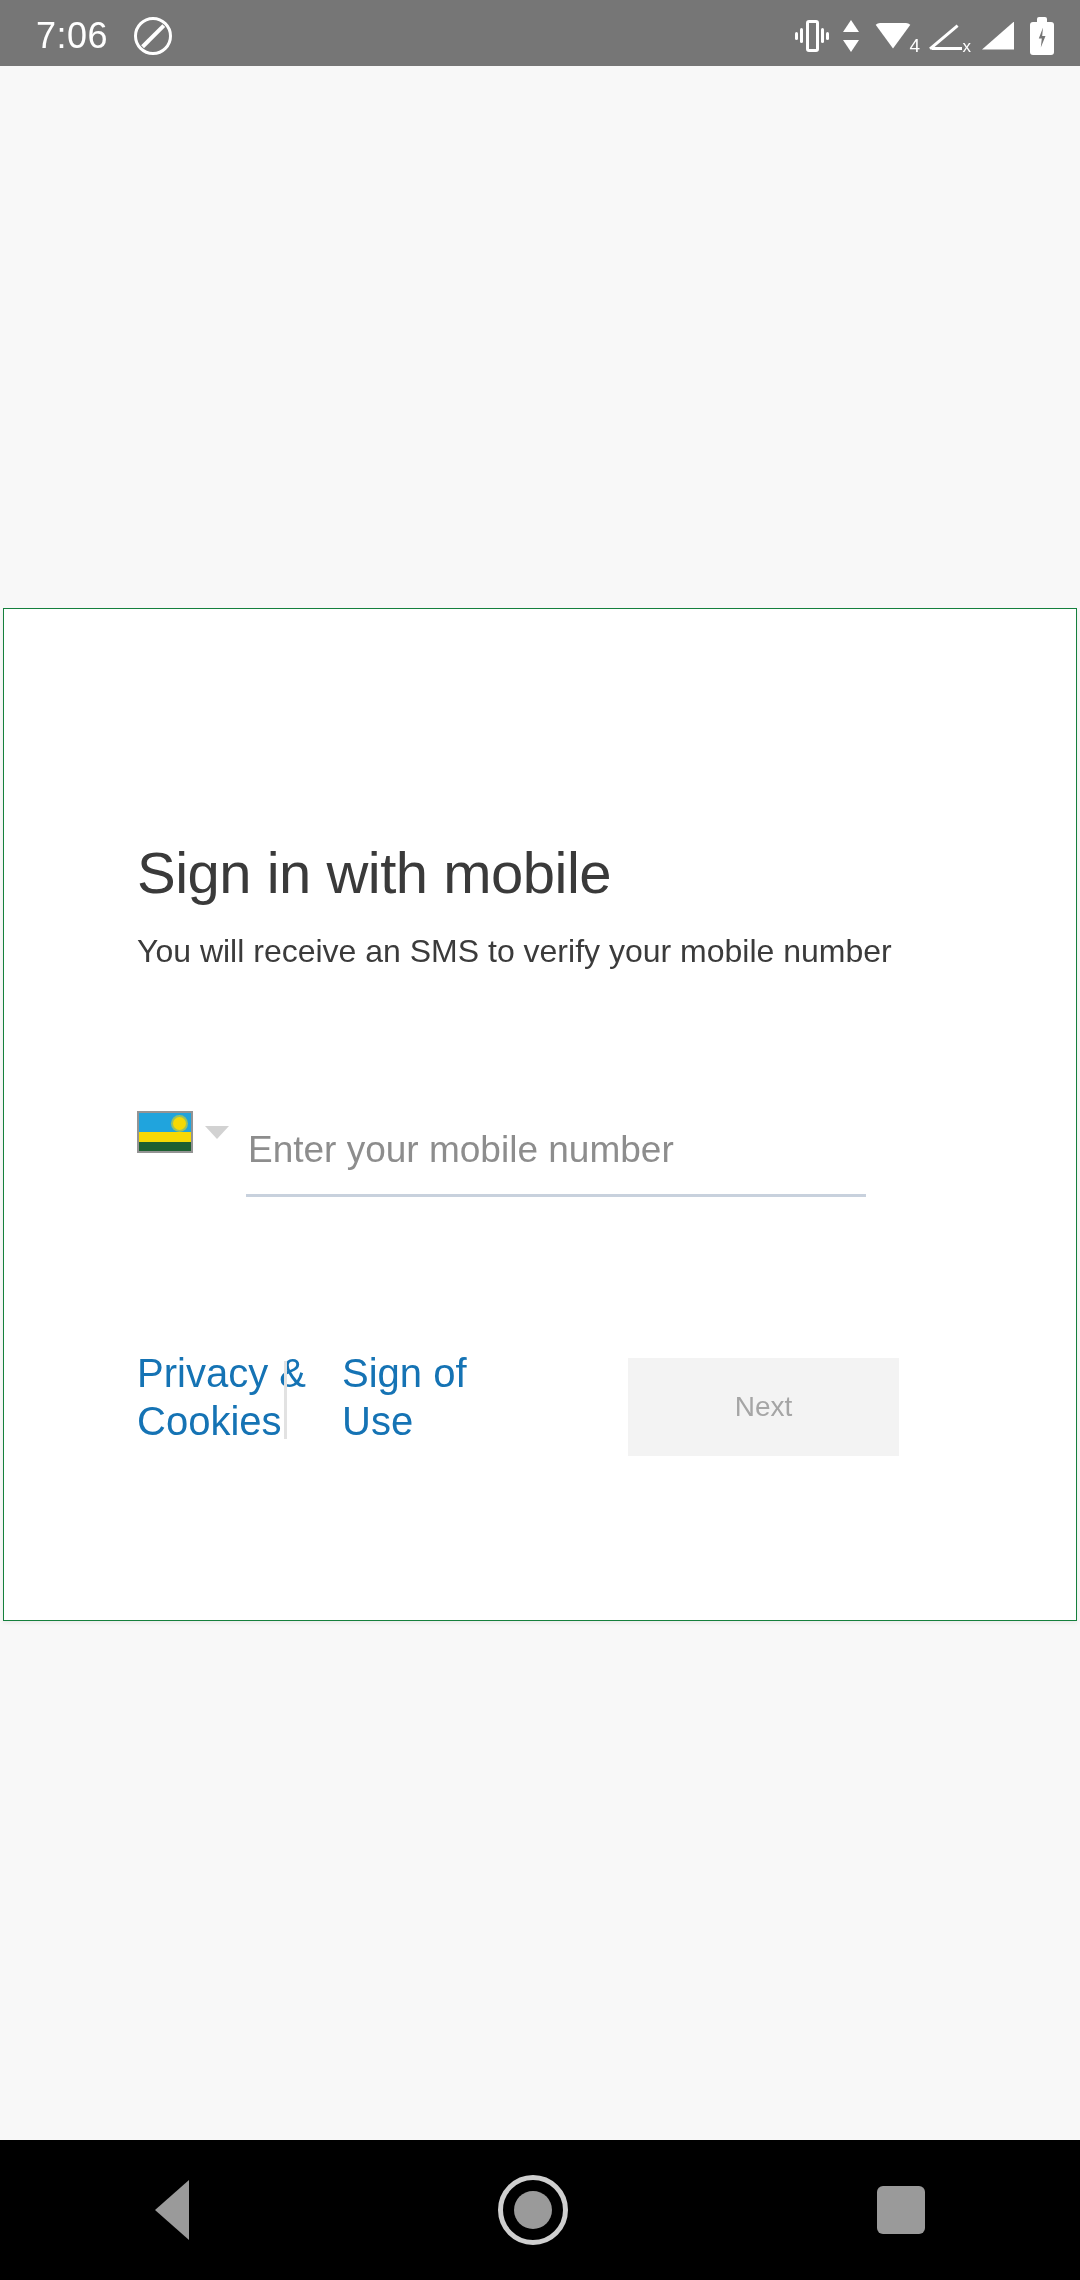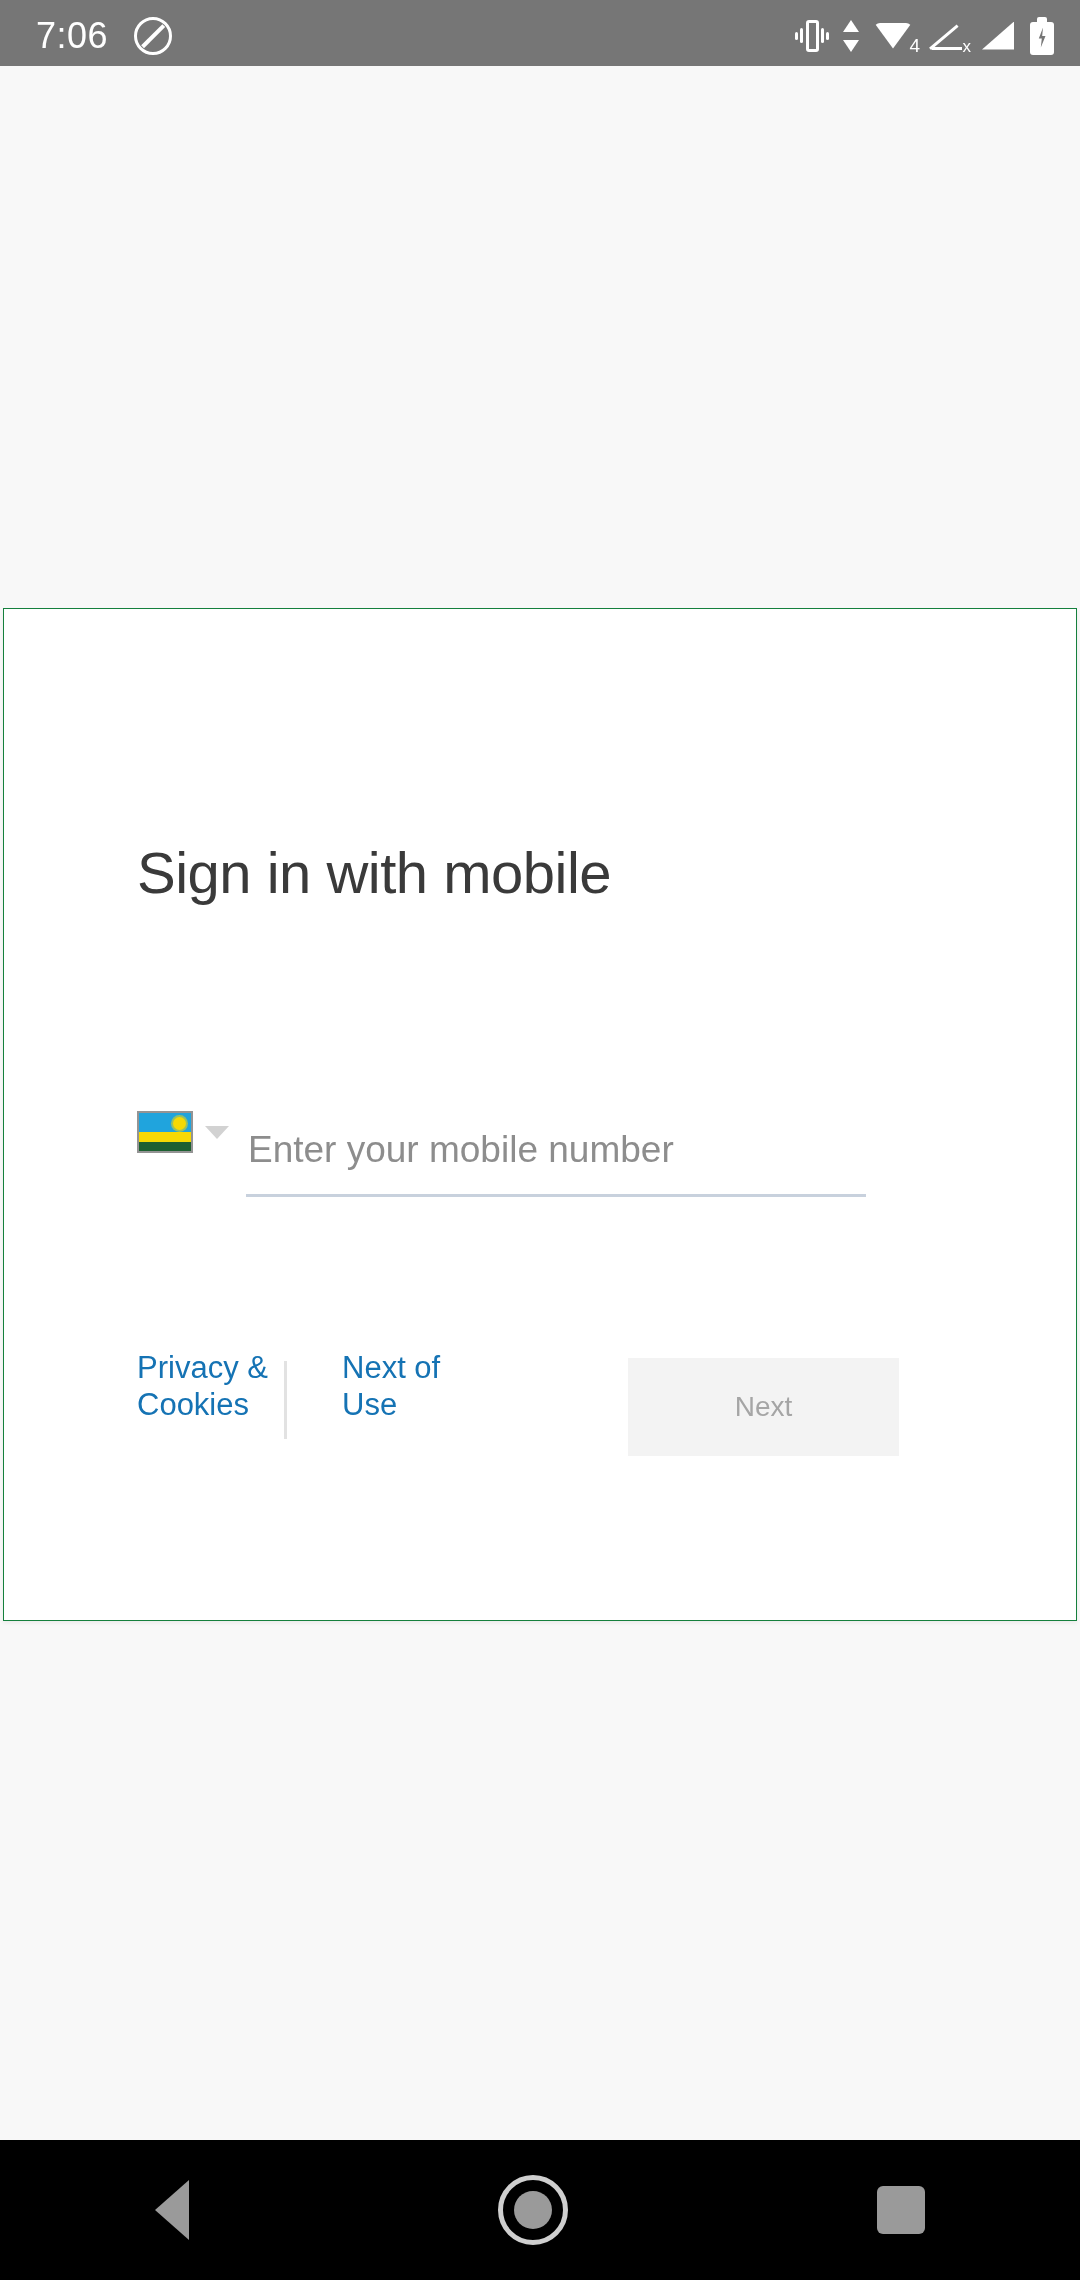--- a/index.html
+++ b/index.html
@@ -154,21 +154,21 @@
     font-family:"Liberation Sans", sans-serif; font-size:37px; color:#3b82f6;
     padding:0 2px;
   }
   #phone-input::placeholder { color:#8d8d8d; opacity:1; }
 
   
   #card-footer {
     position:absolute; left:0; top:730px; width:780px; height:140px;
   }
   .footer-link {
-    position:absolute; top:10px; font-size:31px; color:#1573b4; line-height:1.2;
+    position:absolute; top:10px; font-size:40px; color:#1573b4; line-height:1.2;
     text-decoration:none; cursor:pointer;
   }
   #link-privacy { left:0; width:200px; }
   #link-terms { left:205px; width:150px; }
   #footer-divider {
     position:absolute; left:147px; top:22px; width:3px; height:78px; background:#e2e2e2;
   }
   #next-button {
     position:absolute; left:491px; top:19px; width:271px; height:98px;
     background:#f3f3f3; border:0; cursor:default;
@@ -243,20 +243,21 @@
           <span class="bolt"></span>
       </span>
 
     </span>
   </div>
 
   <div id="card">
     <div id="card-inner">
 
       <h1 id="page-title">Sign in with mobile</h1>
+      <p id="page-subtitle">You will receive an SMS to verify your mobile number</p>
 
       <div id="phone-row">
 
         <div id="country-picker">
           <span id="flag-rw">
             <span class="band-blue"></span>
             <span class="band-yellow"></span>
             <span class="band-green"></span>
             <span class="sun"></span>
           </span>
@@ -264,21 +265,21 @@
         </div>
 
         <div id="phone-input-wrap">
           <input id="phone-input" type="tel" placeholder="Enter your mobile number" style="">
         </div>
       </div>
 
       <div id="card-footer">
         <a id="link-privacy" class="footer-link">Privacy &amp; Cookies</a>
         <span id="footer-divider"></span>
-        <a id="link-terms" class="footer-link">Next of Use</a>
+        <a id="link-terms" class="footer-link">Sign of Use</a>
         <button id="next-button" disabled="">Next</button>
       </div>
 
     </div>
   </div>
 
   <div id="nav-bar">
     <span id="nav-back"></span>
     <span id="nav-home">
       <span class="dot"></span>

